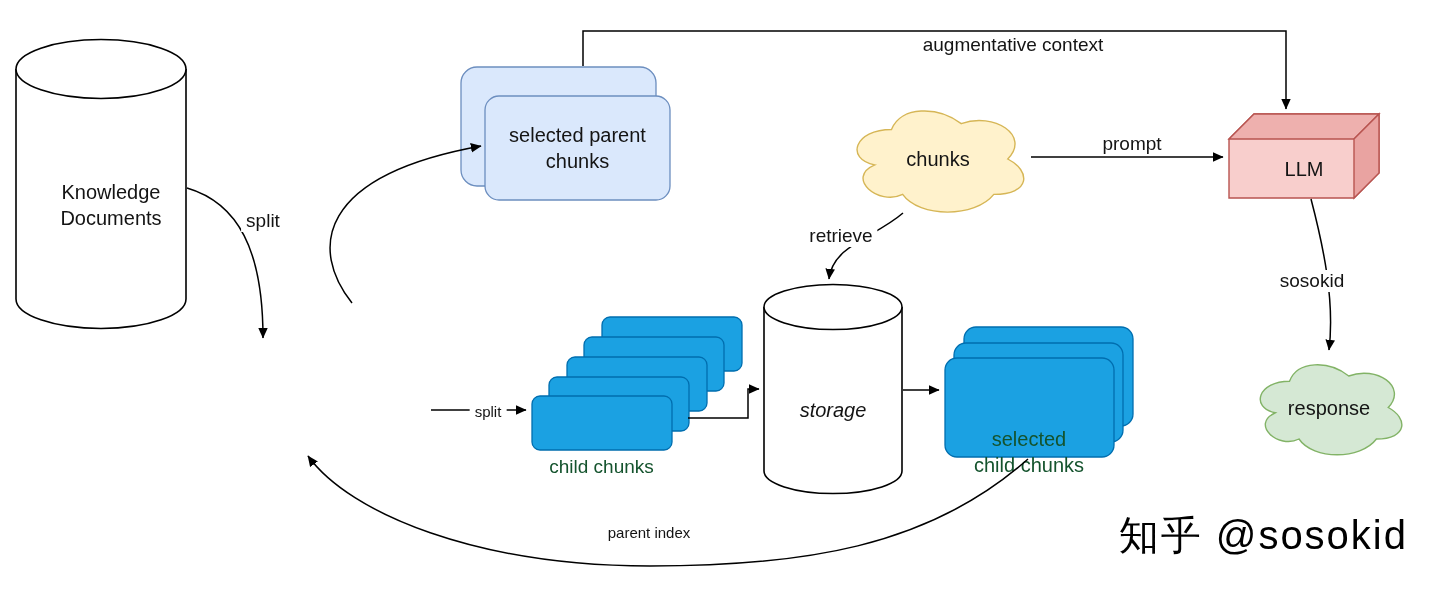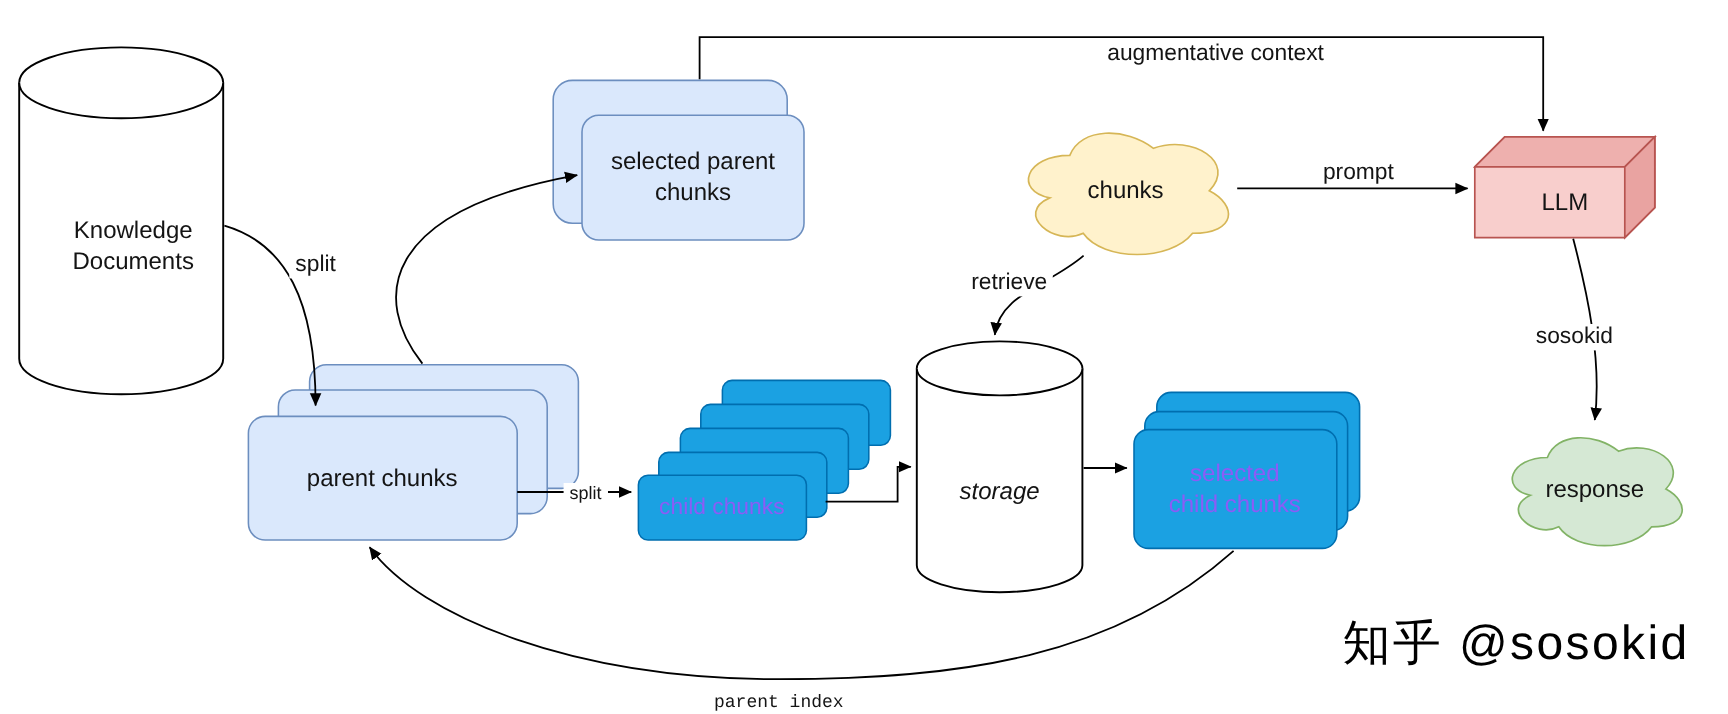--- a/index.html
+++ b/index.html
@@ -7,21 +7,21 @@
   .canvas { position:relative; width:1440px; height:595px; background:#ffffff; overflow:hidden; }
 
   .node { position:absolute; }
   .node svg { position:absolute; left:0; top:0; overflow:visible; display:block; }
 
   .node-label {
     position:absolute; display:flex; align-items:center; justify-content:center;
     text-align:center; font-size:20px; color:#141414; white-space:pre-line;
     line-height:1.3; pointer-events:none;
   }
-  .node-label.on-dark { color:#8b5cf6; }
+  .node-label.on-dark { color:#14532d;margin-top:44px; }
 
   
   .shape-light  { fill:#dae8fc; stroke:#6c8ebf; stroke-width:1.3px; }
   .shape-dark   { fill:#1ba1e2; stroke:#006eaf; stroke-width:1.3px; }
   .shape-yellow { fill:#fff2cc; stroke:#d6b656; stroke-width:1.4px; }
   .shape-green  { fill:#d5e8d4; stroke:#82b366; stroke-width:1.4px; }
   .shape-white  { fill:#ffffff; stroke:#000000; stroke-width:1.6px; }
   .cube-front   { fill:#f8cecc; stroke:#b85450; stroke-width:1.4px; }
   .cube-top     { fill:#eeb0ae; stroke:#b85450; stroke-width:1.4px; }
   .cube-right   { fill:#e9a3a1; stroke:#b85450; stroke-width:1.4px; }
@@ -57,28 +57,20 @@
 
   <div class="node" style="left:460px; top:66px; width:211px; height:135px;">
     <svg width="211" height="135" viewBox="0 0 211 135">
       <rect class="shape-light" x="1" y="1" width="195" height="119" rx="16"></rect>
       <rect class="shape-light" x="25" y="30" width="185" height="104" rx="14"></rect>
     </svg>
     <div class="node-label" style="left:25px; top:30px; width:185px; height:104px;">selected parent
 chunks</div>
   </div>
 
-  <div class="node" style="left:206px; top:303px; width:277px; height:148px;">
-    <svg width="277" height="148" viewBox="0 0 277 148">
-      <rect class="shape-light" x="52" y="1" width="224" height="103" rx="14"></rect>
-      <rect class="shape-light" x="26" y="22" width="224" height="103" rx="14"></rect>
-      <rect class="shape-light" x="1" y="44" width="224" height="103" rx="14"></rect>
-    </svg>
-    <div class="node-label" style="left:0; top:44px; width:225px; height:104px;">parent chunks</div>
-  </div>
 
   <div class="node" style="left:531px; top:316px; width:212px; height:135px;">
     <svg width="212" height="135" viewBox="0 0 212 135">
       <rect class="shape-dark" x="71" y="1" width="140" height="54" rx="8"></rect>
       <rect class="shape-dark" x="53" y="21" width="140" height="54" rx="8"></rect>
       <rect class="shape-dark" x="36" y="41" width="140" height="54" rx="8"></rect>
       <rect class="shape-dark" x="18" y="61" width="140" height="54" rx="8"></rect>
       <rect class="shape-dark" x="1" y="80" width="140" height="54" rx="8"></rect>
     </svg>
     <div class="node-label on-dark" style="left:0; top:80px; width:141px; height:55px; font-size:19px;">child chunks</div>
@@ -142,17 +134,17 @@
     <path class="edge-path" marker-end="url(#arrow)" d="M 1311 199 C 1323 245 1335 300 1329 350"></path>
     <path class="edge-path" marker-end="url(#arrow)" d="M 1028 459 C 928 548 800 566 650 566 C 478 566 350 514 308 456"></path>
   </svg>
 
   <span class="edge-label" style="left:1013px; top:45px;">augmentative context</span>
   <span class="edge-label" style="left:263px; top:221px;">split</span>
   <span class="edge-label small" style="left:488px; top:411px;">split</span>
   <span class="edge-label" style="left:841px; top:236px;">retrieve</span>
   <span class="edge-label" style="left:1132px; top:144px;">prompt</span>
   <span class="edge-label" style="left:1312px; top:281px;">sosokid</span>
-  <span class="edge-label small" style="left:649px; top:586px;font-family:Liberation Mono, monospace;">parent index</span>
+  <span class="edge-label small" style="left:649px; top:532px;">parent index</span>
 
   <div class="watermark">知乎 @sosokid</div>
 
 </div>
 
 </body></html>

